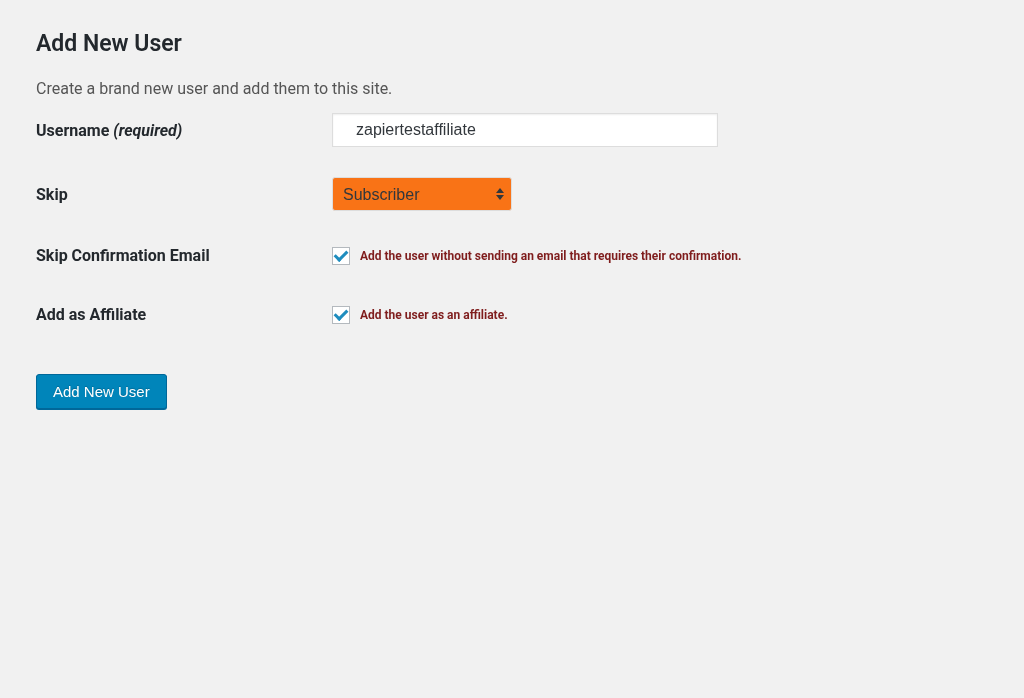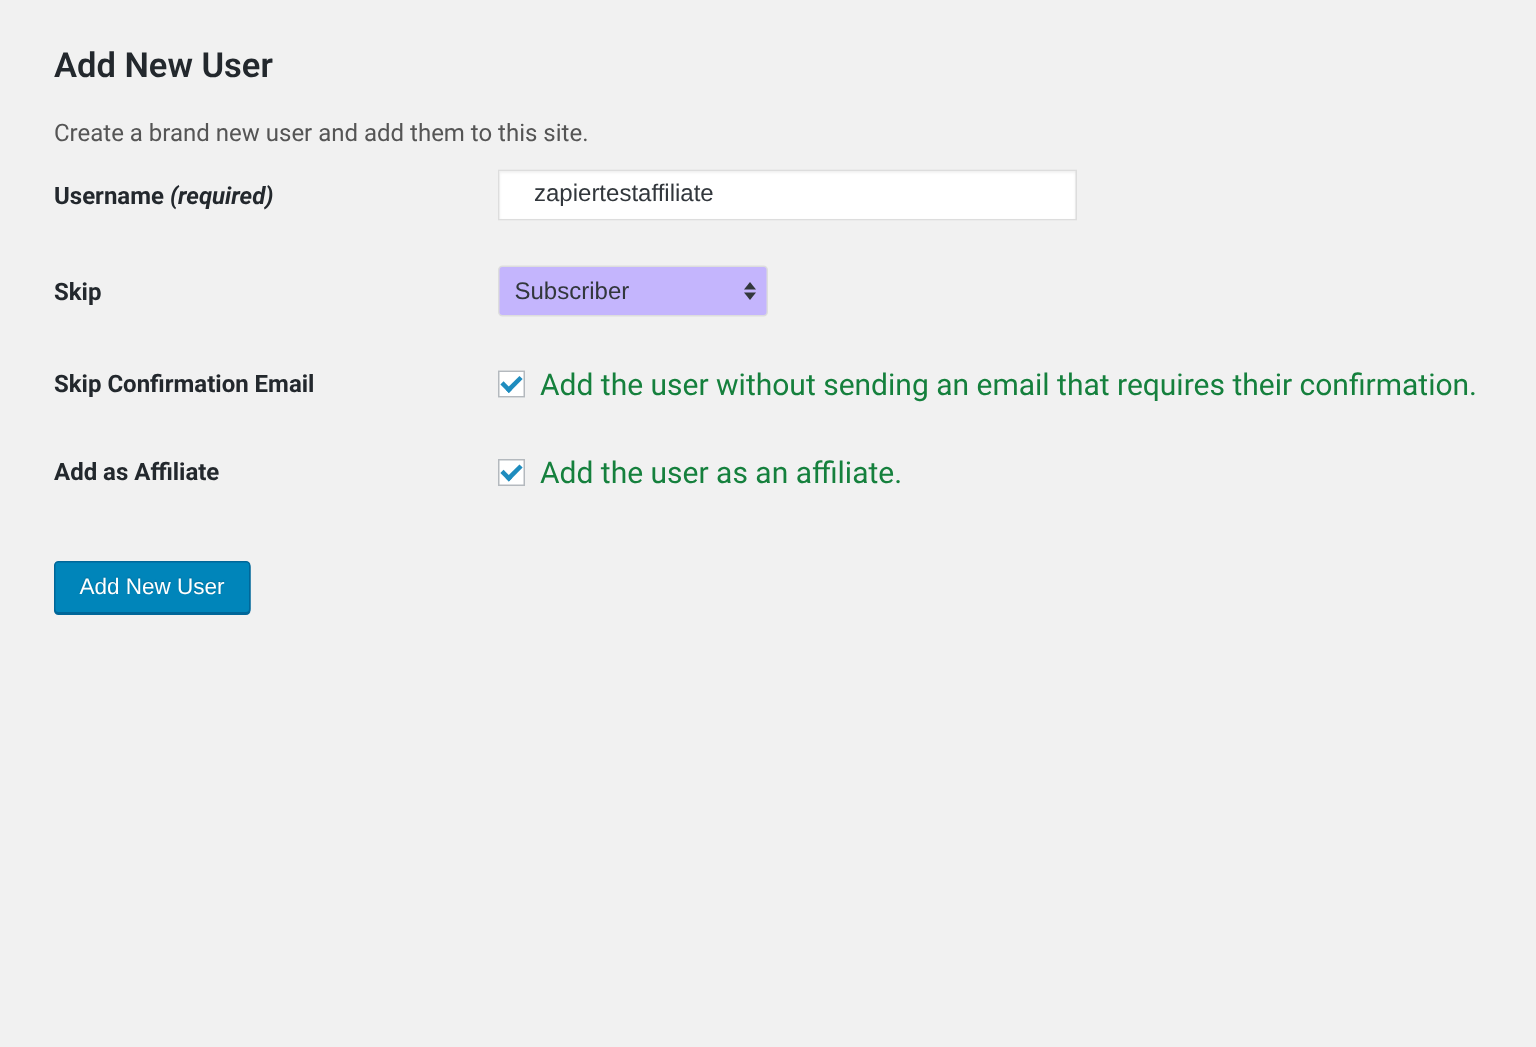--- a/index.html
+++ b/index.html
@@ -60,21 +60,21 @@
     }
     .select-wrapper {
       position: relative;
       display: inline-block;
     }
     select {
       font-size: 16px;
       padding: 4px 28px 4px 10px;
       border: 1px solid #ddd;
       border-radius: 3px;
-      background: #c4b5fd;
+      background: #f97316;
       color: #32373c;
       height: 34px;
       appearance: none;
       -webkit-appearance: none;
       -moz-appearance: none;
       cursor: pointer;
       min-width: 180px;
     }
     .select-arrow {
       position: absolute;
@@ -126,23 +126,24 @@
       position: absolute;
       left: 4px;
       top: 0px;
       width: 5px;
       height: 10px;
       border: solid #1e8cbe;
       border-width: 0 3px 3px 0;
       transform: rotate(45deg);
     }
     .checkbox-label {
-      font-size: 20px;
-      color: #15803d;
-      cursor: pointer;
+      font-size: 12px;
+      color: #7f1d1d;
+      cursor: pointer;
+      font-weight: bold;
     }
     .submit-row {
       margin-top: 30px;
     }
     .button-primary {
       background: #0085ba;
       border: 1px solid #006799;
       color: #fff;
       font-size: 15px;
       padding: 8px 16px;

